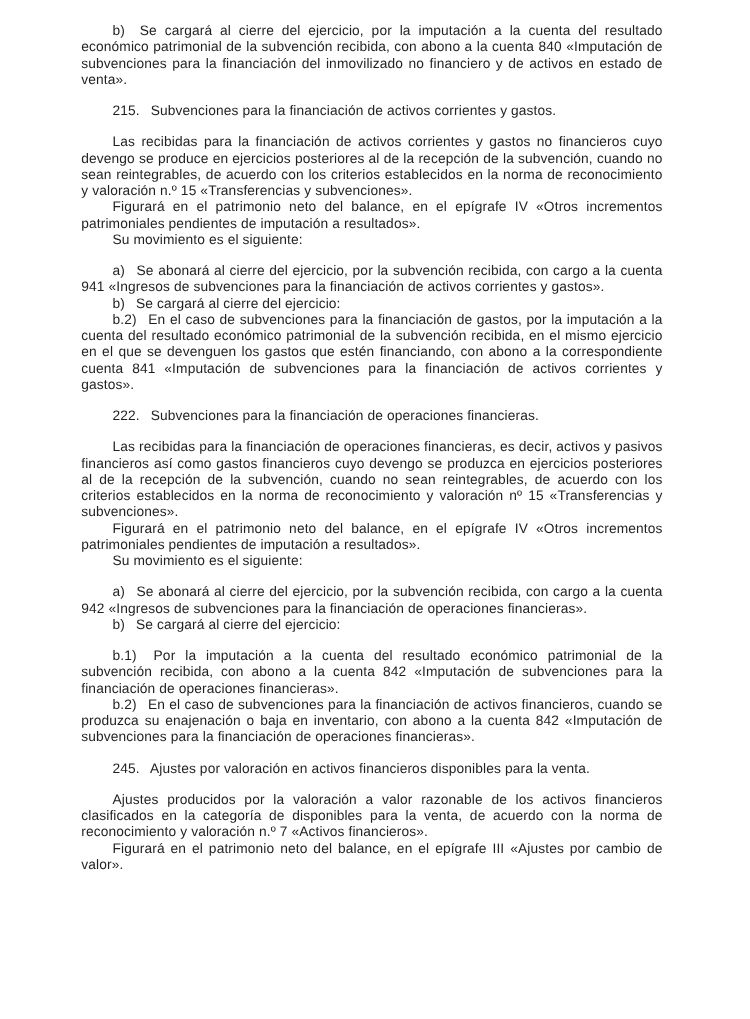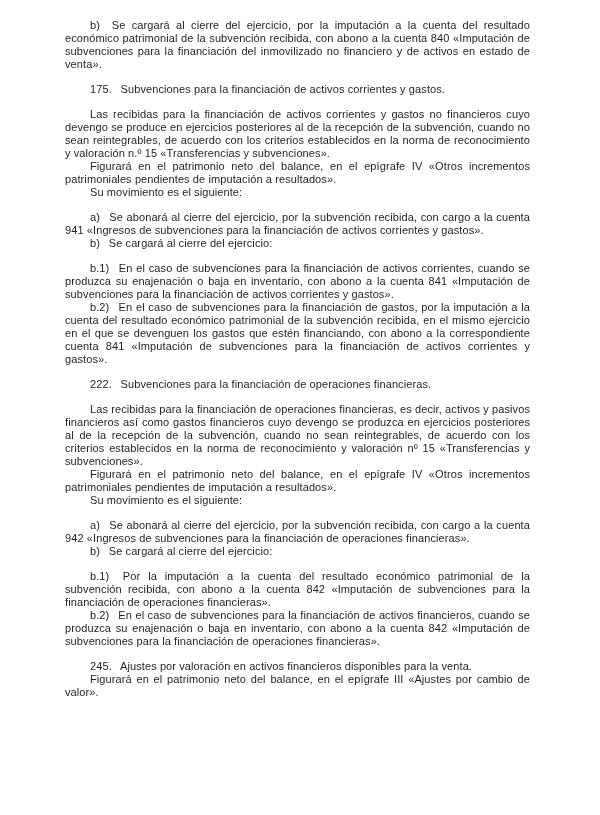--- a/index.html
+++ b/index.html
@@ -39,32 +39,32 @@
   .doc-body p.heading {
     font-weight: normal; 
   }
 </style>
 </head>
 <body>
 
 <div class="page">
   <div class="doc-body">
       <p class="block">b)  Se cargará al cierre del ejercicio, por la imputación a la cuenta del resultado económico patrimonial de la subvención recibida, con abono a la cuenta 840 «Imputación de subvenciones para la financiación del inmovilizado no financiero y de activos en estado de venta».</p>
-      <p class="block space-before heading">175.  Subvenciones para la financiación de activos corrientes y gastos.</p>
+      <p class="block space-before heading">215.  Subvenciones para la financiación de activos corrientes y gastos.</p>
       <p class="block space-before">Las recibidas para la financiación de activos corrientes y gastos no financieros cuyo devengo se produce en ejercicios posteriores al de la recepción de la subvención, cuando no sean reintegrables, de acuerdo con los criterios establecidos en la norma de reconocimiento y valoración n.º 15 «Transferencias y subvenciones».</p>
       <p class="block">Figurará en el patrimonio neto del balance, en el epígrafe IV «Otros incrementos patrimoniales pendientes de imputación a resultados».</p>
       <p class="block">Su movimiento es el siguiente:</p>
       <p class="block space-before">a)  Se abonará al cierre del ejercicio, por la subvención recibida, con cargo a la cuenta 941 «Ingresos de subvenciones para la financiación de activos corrientes y gastos».</p>
       <p class="block">b)  Se cargará al cierre del ejercicio:</p>
-      <p class="block space-before">b.1)  En el caso de subvenciones para la financiación de activos corrientes, cuando se produzca su enajenación o baja en inventario, con abono a la cuenta 841 «Imputación de subvenciones para la financiación de activos corrientes y gastos».</p>
       <p class="block">b.2)  En el caso de subvenciones para la financiación de gastos, por la imputación a la cuenta del resultado económico patrimonial de la subvención recibida, en el mismo ejercicio en el que se devenguen los gastos que estén financiando, con abono a la correspondiente cuenta 841 «Imputación de subvenciones para la financiación de activos corrientes y gastos».</p>
       <p class="block space-before heading">222.  Subvenciones para la financiación de operaciones financieras.</p>
       <p class="block space-before">Las recibidas para la financiación de operaciones financieras, es decir, activos y pasivos financieros así como gastos financieros cuyo devengo se produzca en ejercicios posteriores al de la recepción de la subvención, cuando no sean reintegrables, de acuerdo con los criterios establecidos en la norma de reconocimiento y valoración nº 15 «Transferencias y subvenciones».</p>
       <p class="block">Figurará en el patrimonio neto del balance, en el epígrafe IV «Otros incrementos patrimoniales pendientes de imputación a resultados».</p>
       <p class="block">Su movimiento es el siguiente:</p>
       <p class="block space-before">a)  Se abonará al cierre del ejercicio, por la subvención recibida, con cargo a la cuenta 942 «Ingresos de subvenciones para la financiación de operaciones financieras».</p>
       <p class="block">b)  Se cargará al cierre del ejercicio:</p>
       <p class="block space-before">b.1)  Por la imputación a la cuenta del resultado económico patrimonial de la subvención recibida, con abono a la cuenta 842 «Imputación de subvenciones para la financiación de operaciones financieras».</p>
       <p class="block">b.2)  En el caso de subvenciones para la financiación de activos financieros, cuando se produzca su enajenación o baja en inventario, con abono a la cuenta 842 «Imputación de subvenciones para la financiación de operaciones financieras».</p>
       <p class="block space-before heading">245.  Ajustes por valoración en activos financieros disponibles para la venta.</p>
+      <p class="block space-before">Ajustes producidos por la valoración a valor razonable de los activos financieros clasificados en la categoría de disponibles para la venta, de acuerdo con la norma de reconocimiento y valoración n.º 7 «Activos financieros».</p>
       <p class="block">Figurará en el patrimonio neto del balance, en el epígrafe III «Ajustes por cambio de valor».</p>
     </div>
 </div>
 
 </body></html>

